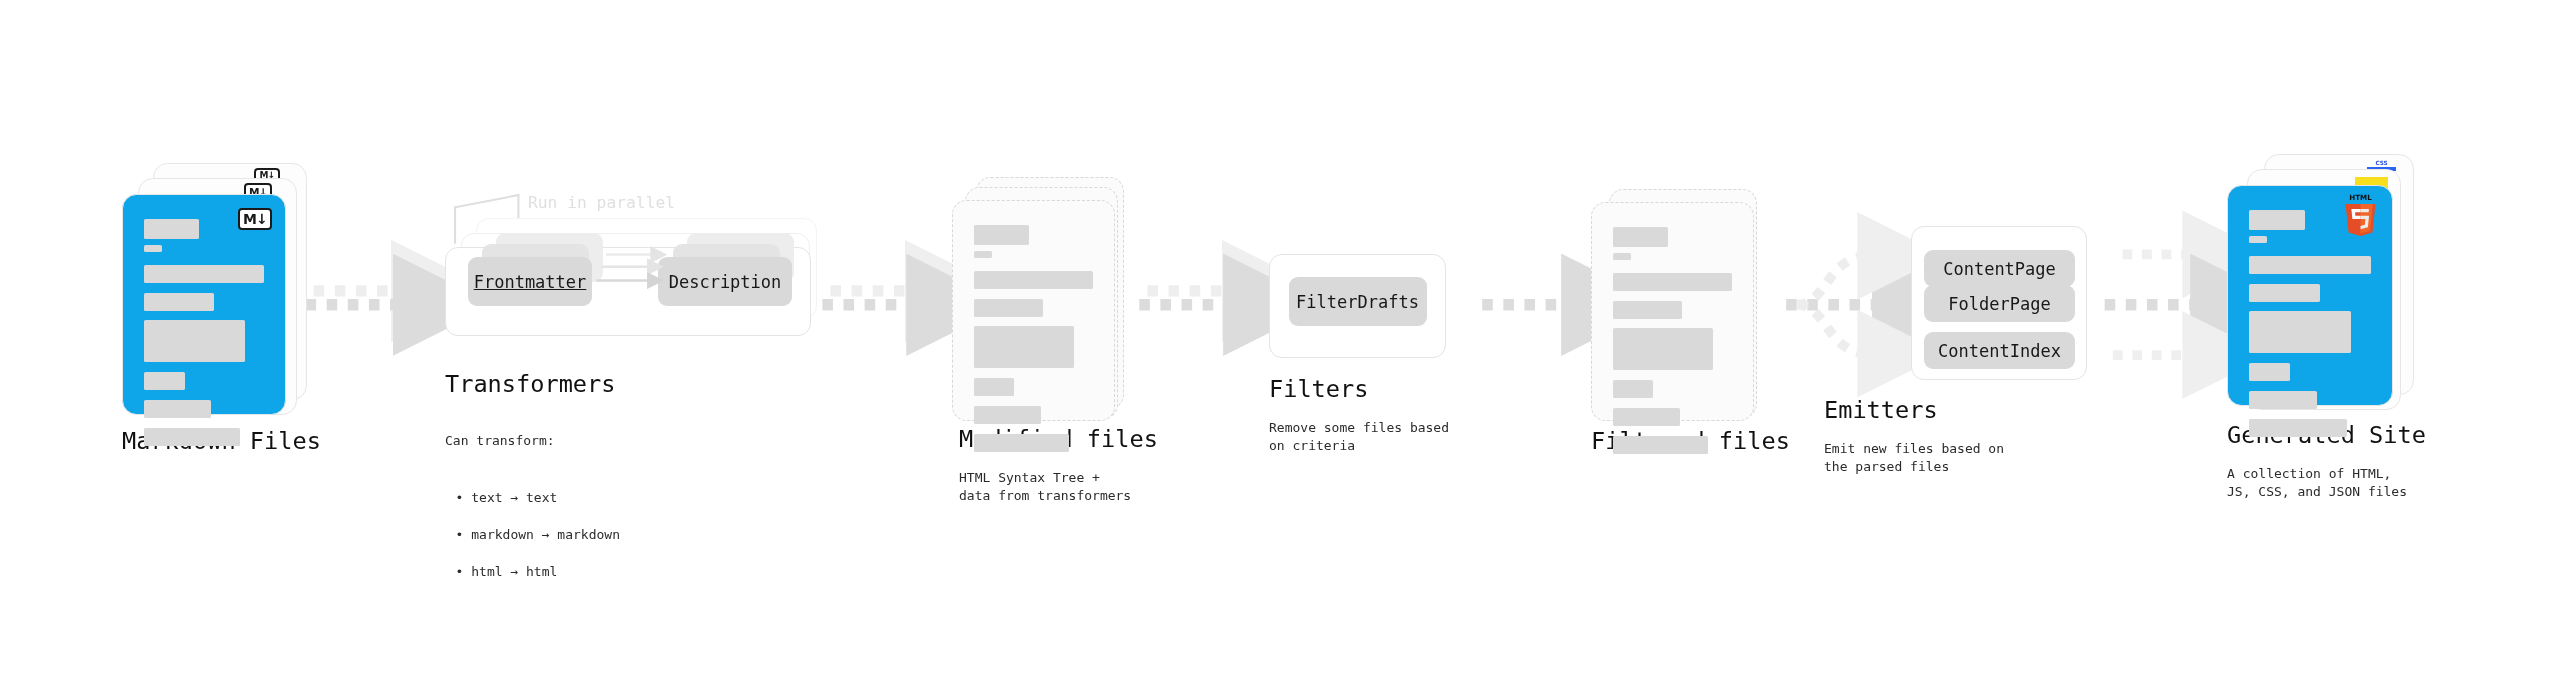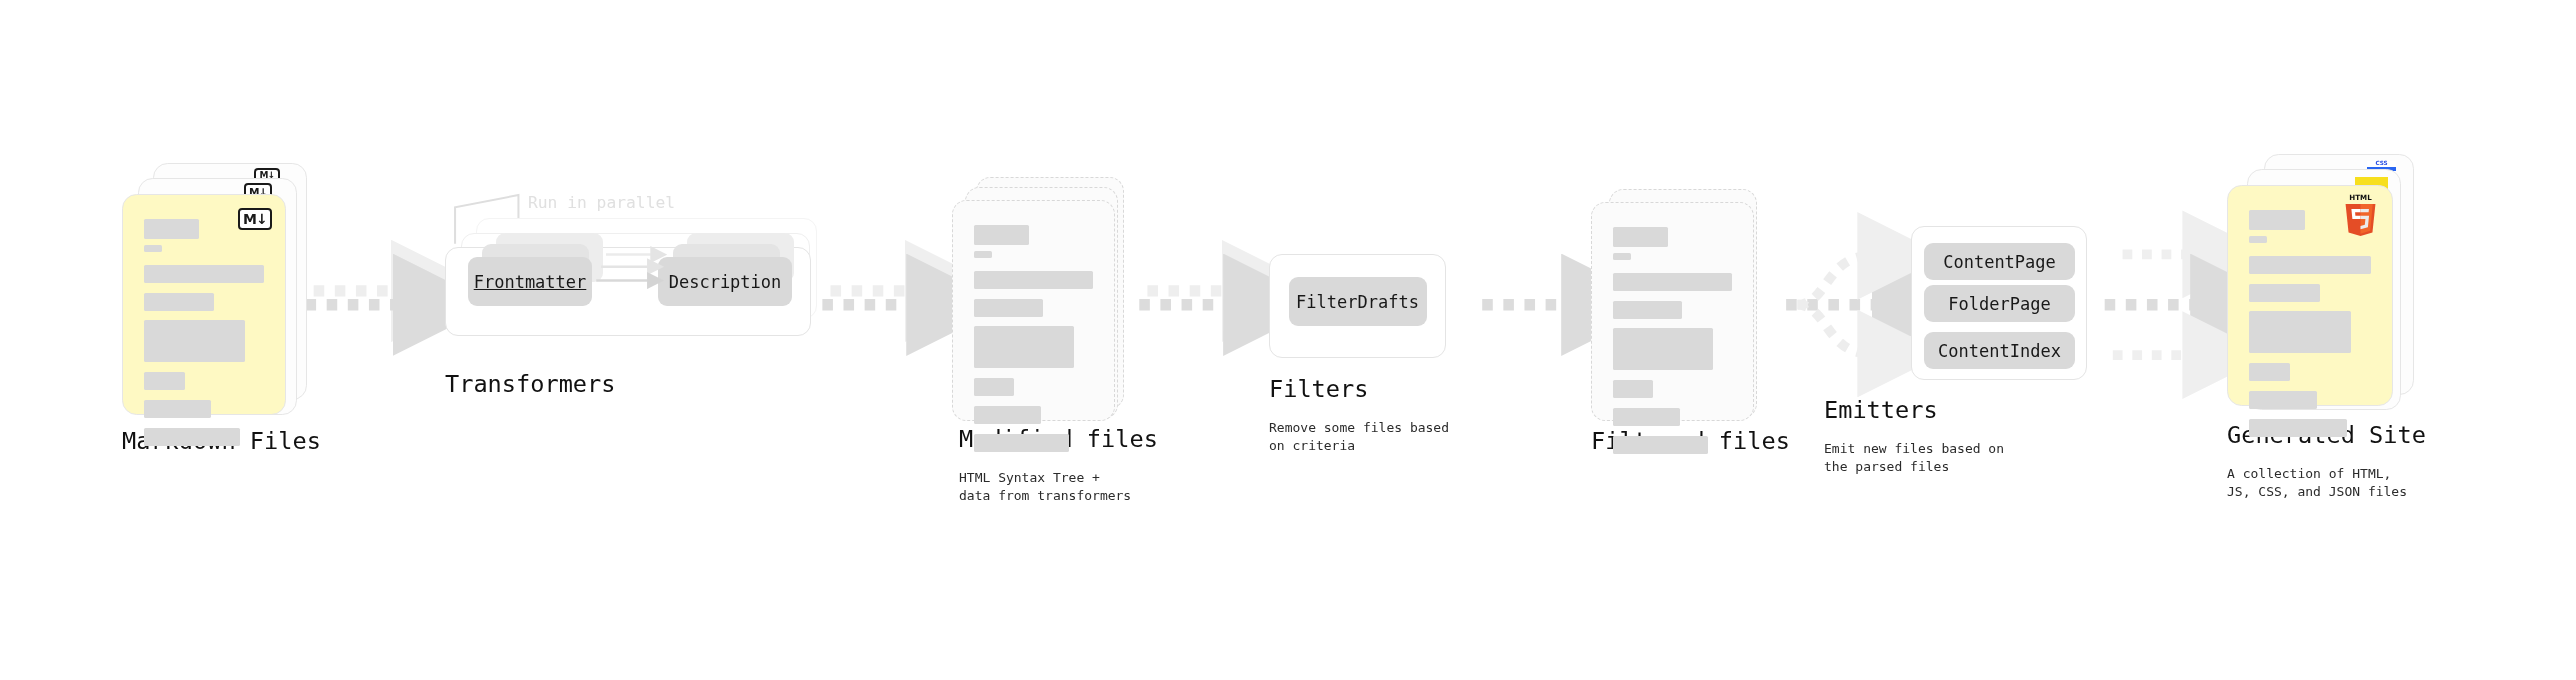--- a/index.html
+++ b/index.html
@@ -21,21 +21,21 @@
 
   
   .node { position: absolute; }
 
   
   .cardstack { position: relative; }
 
   .card {
     position: absolute;
     border-radius: 14.6px;
-    background: #fef9c3;
+    background: #0ea5e9;
     border: 1.6px solid #e6e6e6;
   }
   .card.dashed {
     background: #fbfbfb;
     border: 1.6px dashed #d8d8d8;
   }
   .card.ghost { background: #fdfdfd; }
 
   .card-front { z-index: 3; }
   .card-mid   { z-index: 2; }
@@ -248,20 +248,28 @@
       <line x1="198" y1="45" x2="254" y2="45" stroke="#ebebeb" stroke-width="3" marker-end="url(#sah)"></line>
       <line x1="192" y1="60" x2="250" y2="60" stroke="#e4e4e4" stroke-width="3" marker-end="url(#sah)"></line>
       <line x1="186" y1="77" x2="250" y2="77" stroke="#d8d8d8" stroke-width="3" marker-end="url(#sah2)"></line>
     </svg>
   </div>
 
   <div class="parallel-label" style="left:528px; top:193px;">Run in parallel</div>
 
   <div class="caption" style="left:445px; top:370px; width:325px;">
     <div class="cap-title">Transformers</div>
+    <div class="cap-sub">
+      <div>Can transform:</div>
+      <div class="blist">
+        <div class="bitem">• <span>text → text</span></div>
+        <div class="bitem">• <span>markdown → markdown</span></div>
+        <div class="bitem">• <span>html → html</span></div>
+      </div>
+    </div>
   </div>
 
   <div class="node" style="left:952px; top:177px;">
     <div class="cardstack" style="width:179px; height:252px;">
       <div class="card card-back dashed" style="left:24.4px; top:0px;  width:148px; height:232px;"></div>
       <div class="card card-mid dashed" style="left:13px; top:9.8px; width:153px; height:232px;"></div>
       <div class="card card-front dashed" style="left:0px; top:23px; width:163px; height:221px;">
         <div class="lines">
           <div class="ln h-title"></div>
           <div class="ln h-sub"></div>
@@ -307,21 +315,21 @@
         </div>
       </div>
     </div>
   </div>
   <div class="caption" style="left:1591px; top:427px;">
     <div class="cap-title">Filtered files</div>
   </div>
 
   <div class="node" style="left:1911px; top:226px;">
     <div class="procbox" style="left:0px; top:0px; width:176px; height:154px;"></div>
-    <div class="chip" style="left:13px; top:17px; width:151px; height:37px; z-index:4;">ContentPage</div>
+    <div class="chip" style="left:13px; top:24px; width:151px; height:37px; z-index:4;">ContentPage</div>
     <div class="chip" style="left:13px; top:59px; width:151px; height:37px; z-index:4;">FolderPage</div>
     <div class="chip" style="left:13px; top:106px; width:151px; height:37px; z-index:4;">ContentIndex</div>
   </div>
   <div class="caption" style="left:1824px; top:396px; width:268px;">
     <div class="cap-title">Emitters</div>
     <div class="cap-sub">Emit new files based on
 the parsed files</div>
   </div>
 
   <div class="node" style="left:2227px; top:154px;">

